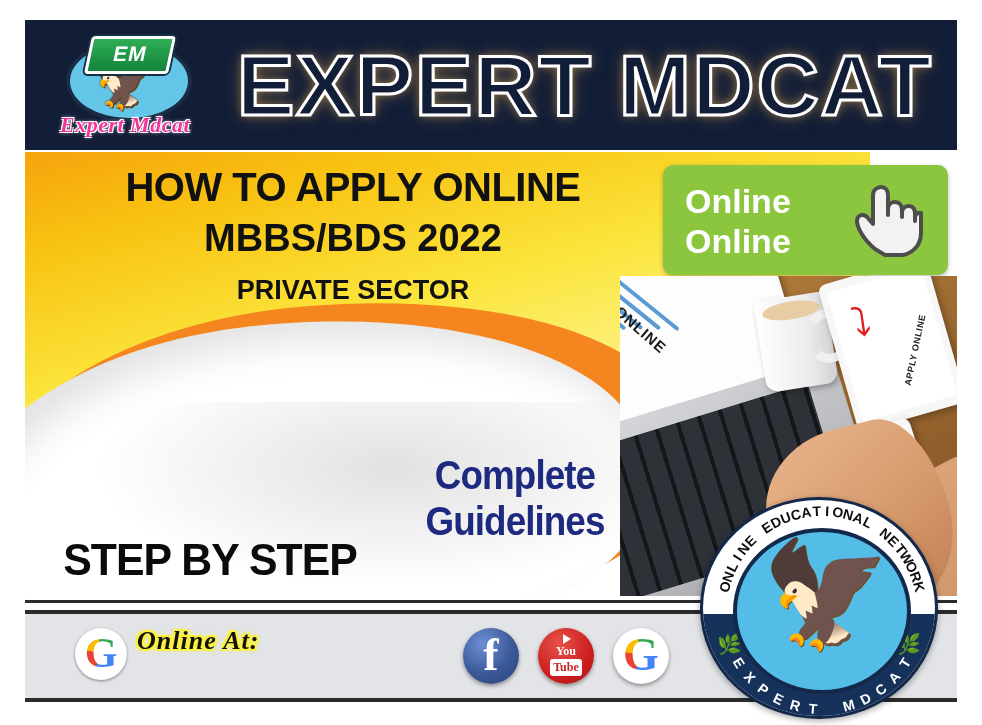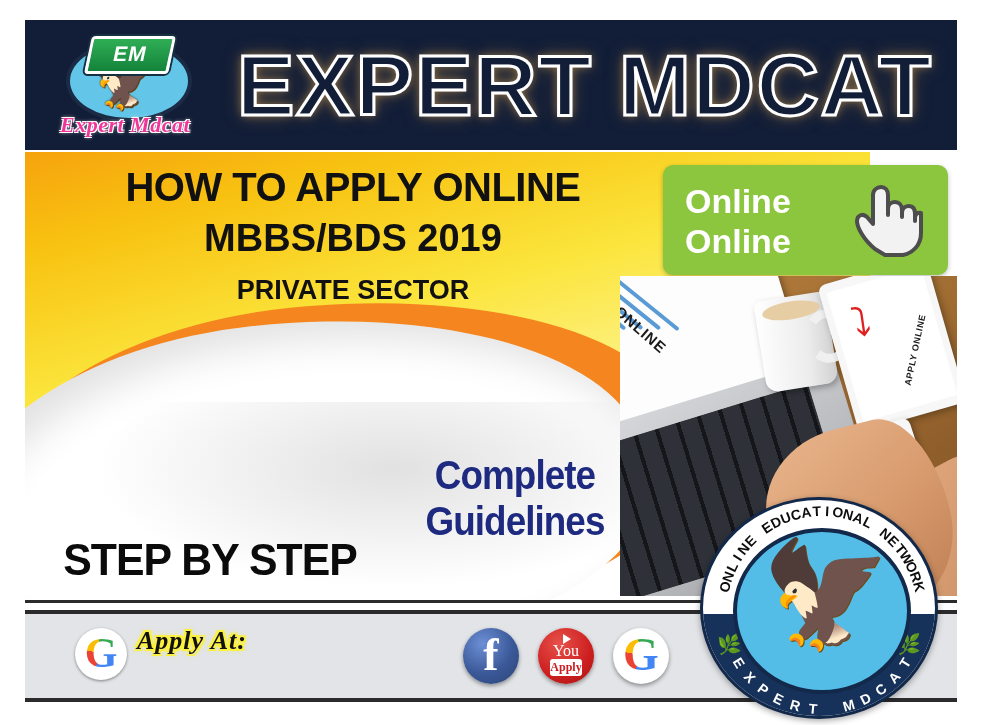--- a/index.html
+++ b/index.html
@@ -254,21 +254,21 @@
     position:absolute;left:513px;top:14px;width:56px;height:56px;border-radius:50%;
     background:radial-gradient(circle at 38% 28%,#e8514a 0%,#cc1f1f 60%,#a81414 100%);
     box-shadow:0 2px 4px rgba(0,0,0,.4);
   }
   .yt-icon .tri{
     position:absolute;left:25px;top:6px;width:0;height:0;
     border-left:8px solid #ffffff;border-top:5px solid transparent;border-bottom:5px solid transparent;
   }
   .yt-icon .you{
     position:absolute;left:0;top:17px;width:56px;text-align:center;color:#ffffff;
-    font-size:16px;font-weight:normal;line-height:12px;font-family:"Liberation Serif",serif;
+    font-size:12px;font-weight:bold;line-height:12px;font-family:"Liberation Serif",serif;
   }
   .yt-icon .tube{
     position:absolute;left:12px;top:31px;width:32px;height:17px;background:#ffffff;
     border-radius:3px;color:#cc1f1f;font-size:12px;font-weight:bold;line-height:17px;
     text-align:center;font-family:"Liberation Serif",serif;
   }
   .g2-icon{position:absolute;left:588px;top:14px;width:56px;height:56px;}
   .g2-icon .circ{
     position:absolute;left:0;top:0;width:56px;height:56px;border-radius:50%;background:#ffffff;
     box-shadow:0 2px 4px rgba(0,0,0,.4);
@@ -304,21 +304,21 @@
 
   <div class="body-area">
 
     <div class="yellow-shape"></div>
     <div class="orange-curve"></div>
     <div class="white-curve"></div>
     <div class="grey-smudge"></div>
 
     <div class="headline">
       <div class="l1">HOW TO APPLY ONLINE</div>
-      <div class="l2">MBBS/BDS 2019</div>
+      <div class="l2">MBBS/BDS 2022</div>
       <div class="l3">PRIVATE SECTOR</div>
     </div>
 
     <div class="apply-btn">
       <div class="txt">
         <div>Online</div>
         <div>Online</div>
       </div>
       <svg class="hand-icon" viewBox="0 0 76 78">
         <path d="M26 66 C14 56 8 44 8 38 C8 32 14 30 18 34 L24 41 L24 12 C24 7 28 4 32 4 C36 4 39 7 39 12 L39 32 L39 26 C39 21 43 19 46 19 C50 19 53 22 53 27 L53 34 L53 30 C53 25 57 23 60 23 C64 23 66 26 66 31 L66 38 L66 35 C66 31 69 29 72 30 L72 50 C72 62 64 70 54 72 L36 72 Z" fill="#f2f2f2" stroke="#4d4d4d" stroke-width="4" stroke-linejoin="round"></path>
@@ -363,30 +363,30 @@
   </div>
 
   <div class="divider-line"></div>
 
   <div class="footer">
 
     <div class="g-icon" style="left:50px;top:14px;">
       <div class="g">G</div>
     </div>
 
-    <div class="visit-at">Apply At:</div>
+    <div class="visit-at">Online At:</div>
 
     <div class="fb-icon">
       <div class="f">f</div>
     </div>
 
     <div class="yt-icon">
       <div class="tri"></div>
       <div class="you">You</div>
-      <div class="tube">Apply</div>
+      <div class="tube">Tube</div>
     </div>
 
     <div class="g2-icon">
       <div class="circ"></div>
       <div class="g">G</div>
     </div>
   </div>
 
   <div class="seal">
     <div class="seal-outer">

